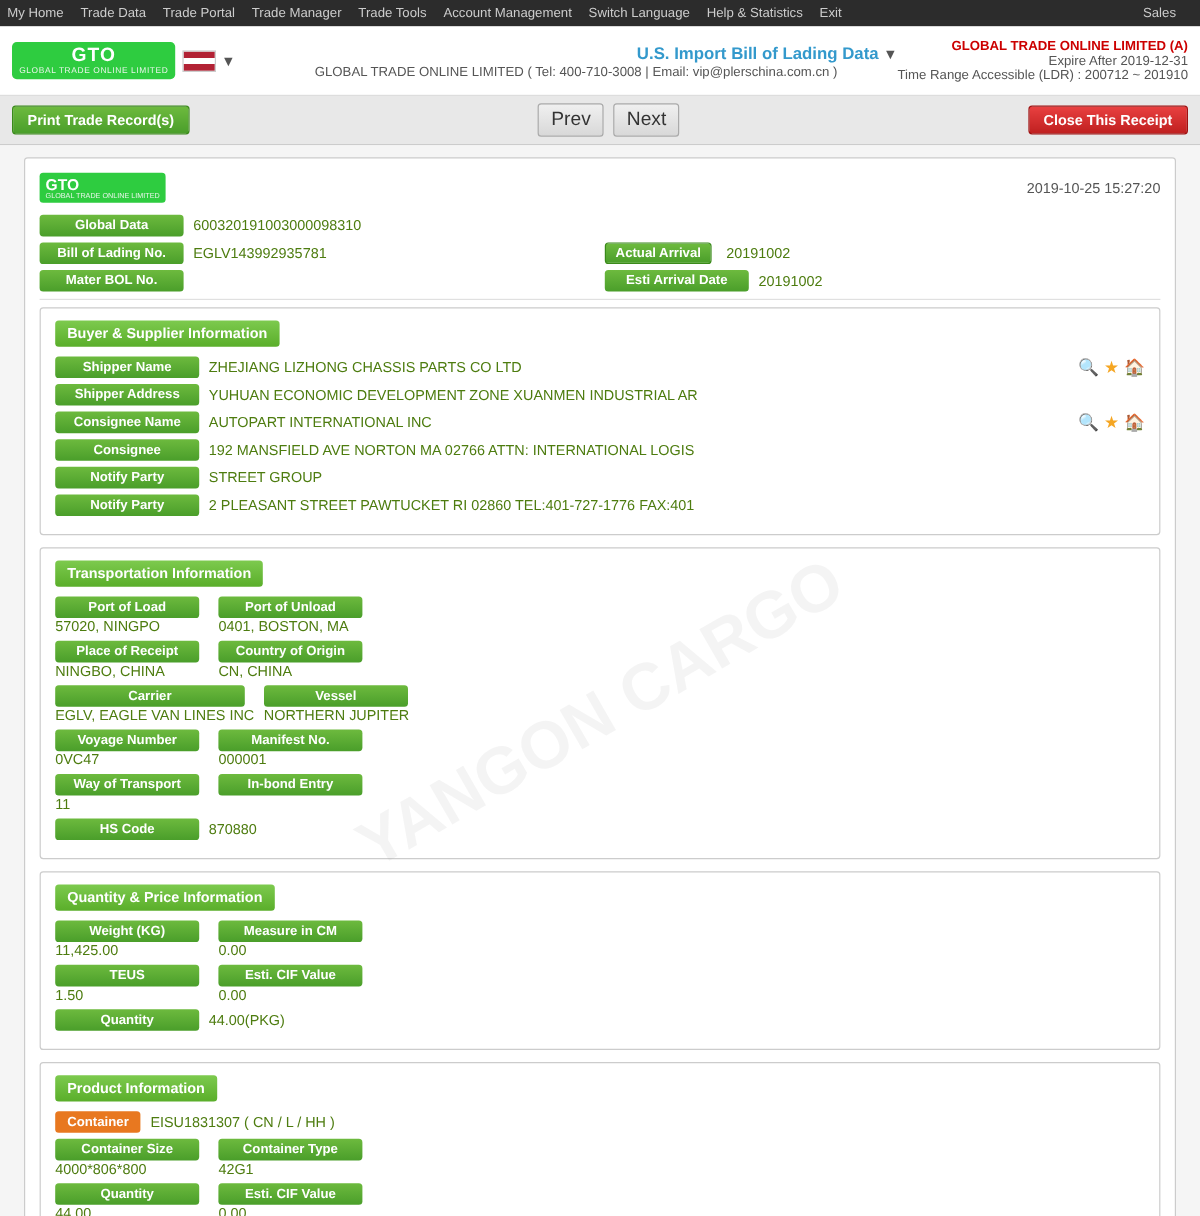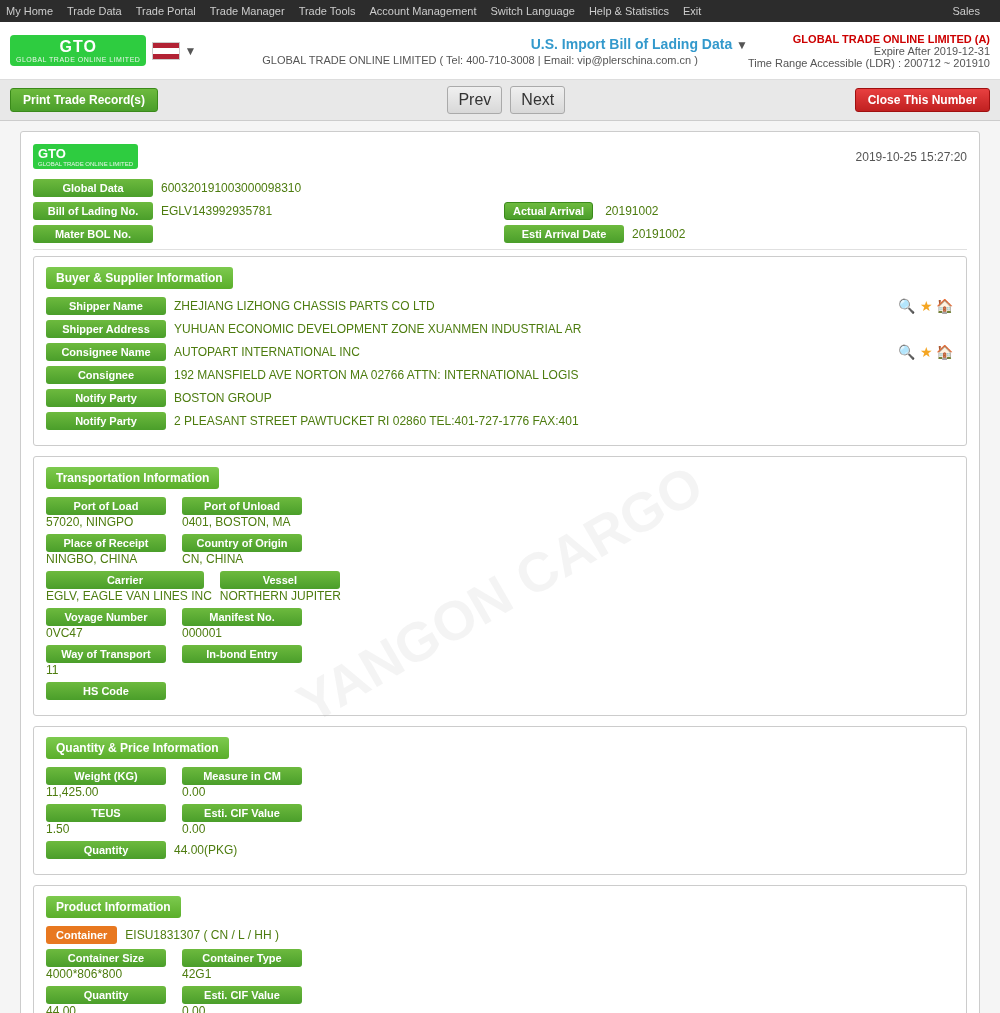--- a/index.html
+++ b/index.html
@@ -115,21 +115,21 @@
     <div class="expire">Time Range Accessible (LDR) : 200712 ~ 201910</div>
   </div>
 </div>
 
 <div class="toolbar">
   <button class="btn-green">Print Trade Record(s)</button>
   <div class="spacer"></div>
   <button class="btn-nav">Prev</button>
   <button class="btn-nav">Next</button>
   <div class="spacer"></div>
-  <button class="btn-red">Close This Number</button>
+  <button class="btn-red">Close This Receipt</button>
 </div>
 
 <div class="main-content">
 
   <div class="record-card relative">
 
     <div style="position:absolute; top:50%; left:50%; transform:translate(-50%,-50%) rotate(-30deg); font-size:55px; color:rgba(180,180,180,0.15); font-weight:bold; pointer-events:none; white-space:nowrap; z-index:1;">YANGON CARGO</div>
 
     <div class="card-header">
       <div class="card-logo">
@@ -198,21 +198,21 @@
         </div>
       </div>
 
       <div class="field-row">
         <div class="field-label">Consignee</div>
         <div class="field-value">192 MANSFIELD AVE NORTON MA 02766 ATTN: INTERNATIONAL LOGIS</div>
       </div>
 
       <div class="field-row">
         <div class="field-label">Notify Party</div>
-        <div class="field-value">BOSTON GROUP</div>
+        <div class="field-value">STREET GROUP</div>
       </div>
 
       <div class="field-row">
         <div class="field-label">Notify Party</div>
         <div class="field-value">2 PLEASANT STREET PAWTUCKET RI 02860 TEL:401-727-1776 FAX:401</div>
       </div>
     </div>
 
     <div class="info-section">
       <div class="section-header">Transportation Information</div>
@@ -267,20 +267,21 @@
           <div class="field-value">11</div>
         </div>
         <div class="panel">
           <div class="field-label">In-bond Entry</div>
           <div class="field-value"></div>
         </div>
       </div>
 
       <div class="field-row">
         <div class="field-label">HS Code</div>
+        <div class="field-value">870880</div>
       </div>
     </div>
 
     <div class="info-section">
       <div class="section-header">Quantity &amp; Price Information</div>
 
       <div class="two-col-row">
         <div class="panel">
           <div class="field-label">Weight (KG)</div>
           <div class="field-value">11,425.00</div>

